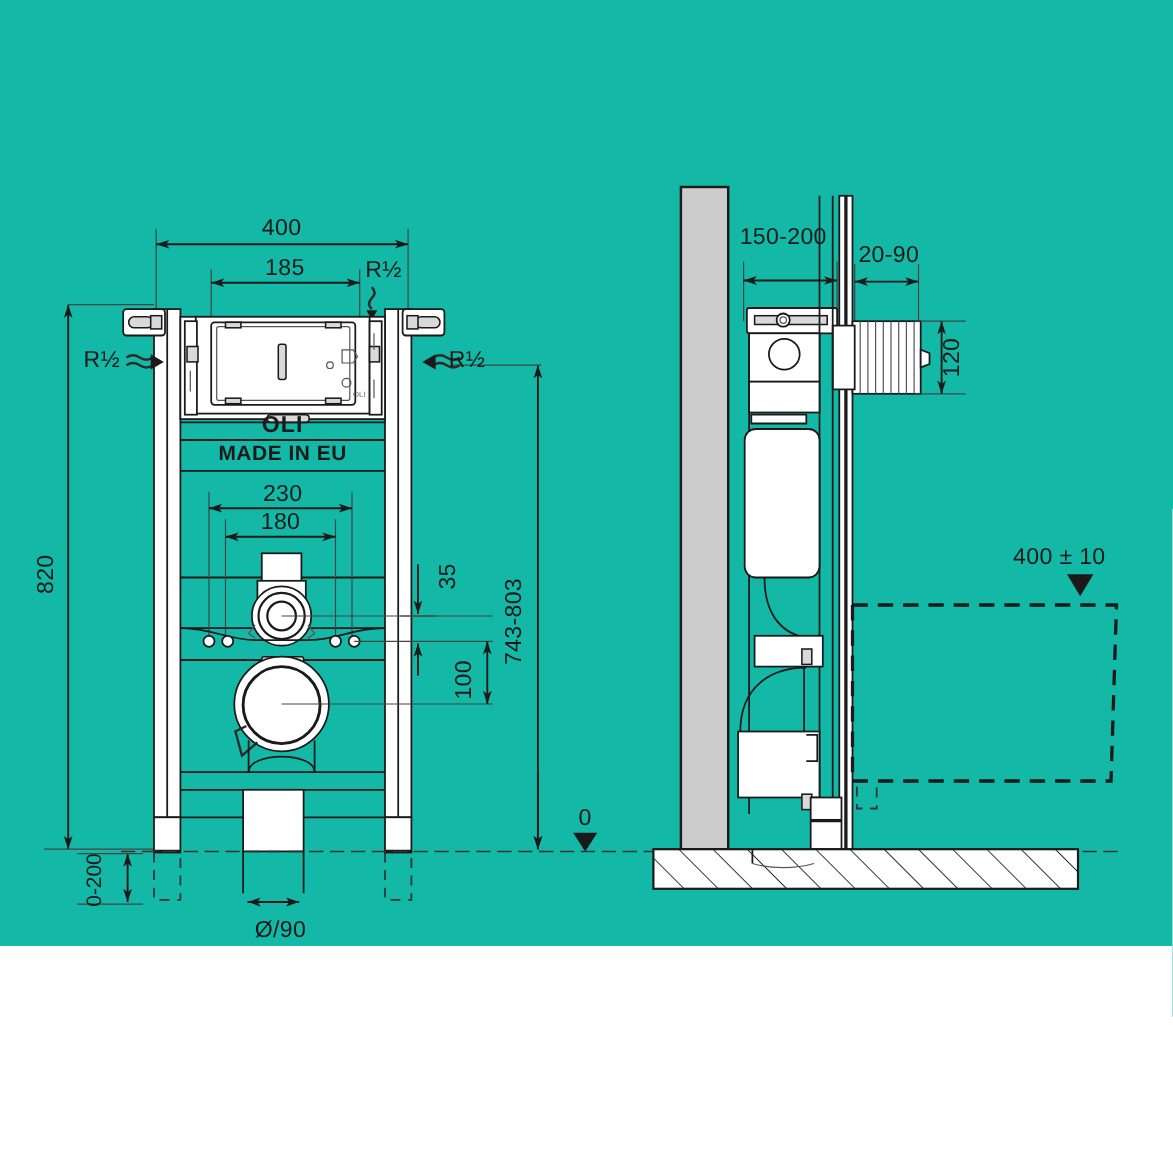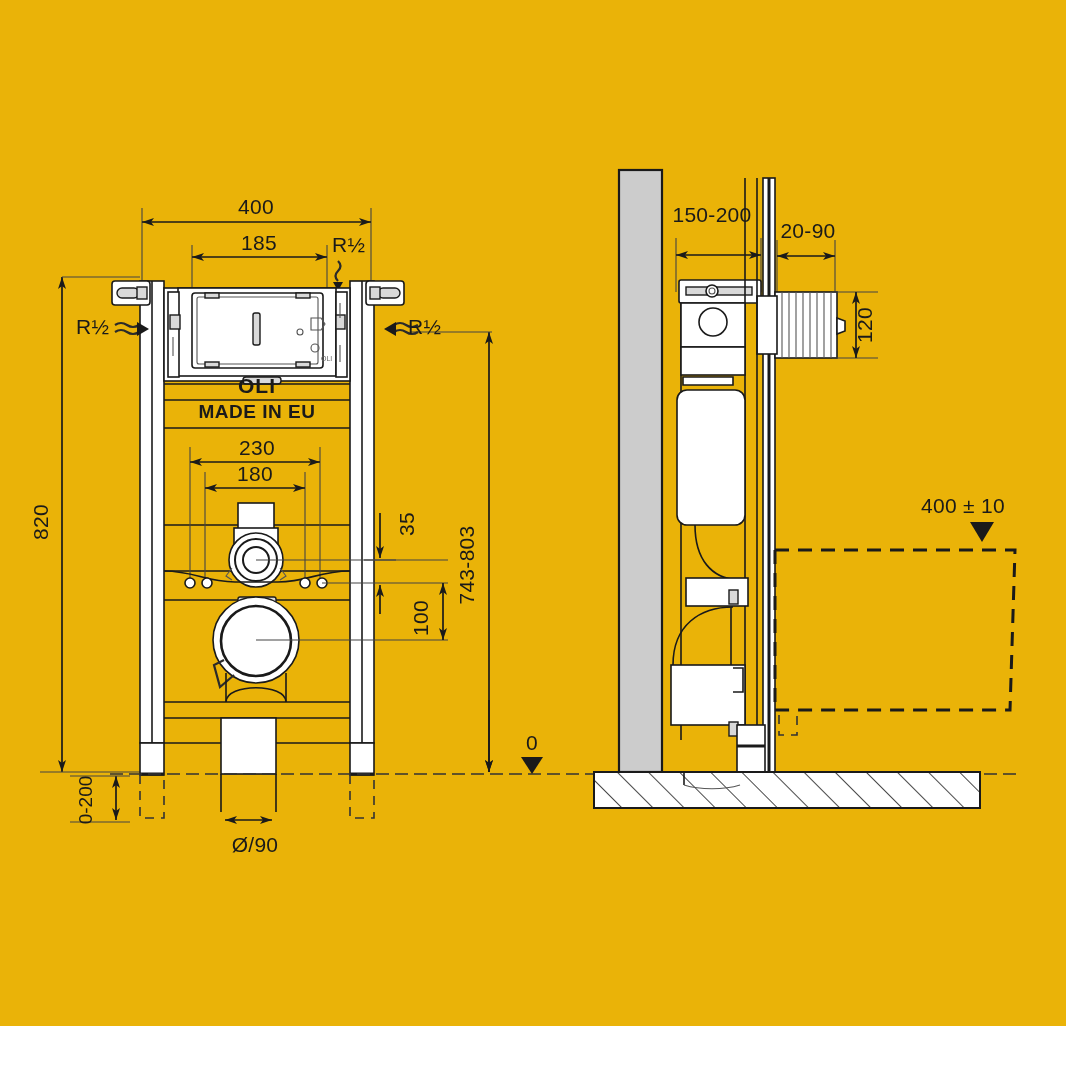--- a/index.html
+++ b/index.html
@@ -7,22 +7,22 @@
     margin: 0;
     padding: 0;
     background: #ffffff;
   }
   body {
     font-family: "Liberation Sans", sans-serif;
   }
   #drawing-root {
     position: relative;
     width: 1066px;
-    height: 1026px;
-    background: #eab308;
+    height: 860px;
+    background: #14b8a6;
     overflow: hidden;
   }
   svg.sheet {
     position: absolute;
     top: 0;
     left: 0;
     width: 1066px;
     height: 1066px;
     display: block;
   }

